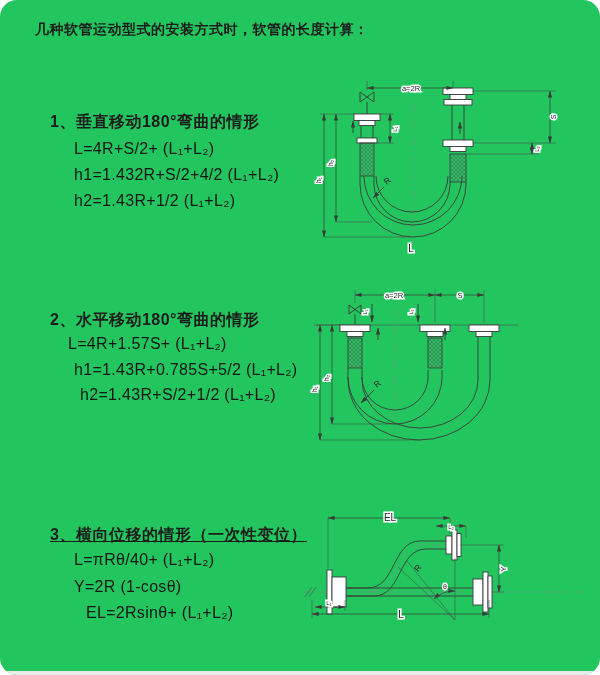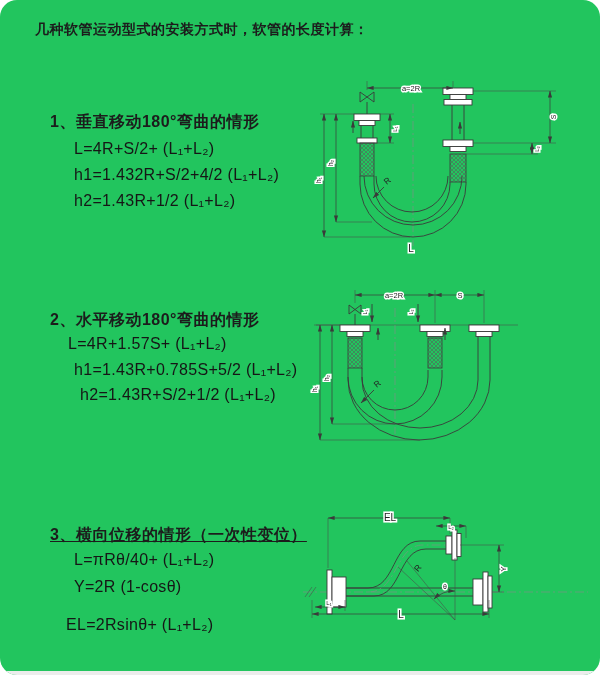--- a/index.html
+++ b/index.html
@@ -32,21 +32,21 @@
   <div class="formula" style="left:74px;top:192px;">h2=1.43R+1/2 (L₁+L₂)</div>
 
   <div class="heading" style="left:50px;top:310px;">2、水平移动180°弯曲的情形</div>
   <div class="formula" style="left:68px;top:335px;">L=4R+1.57S+ (L₁+L₂)</div>
   <div class="formula" style="left:74px;top:361px;">h1=1.43R+0.785S+5/2 (L₁+L₂)</div>
   <div class="formula" style="left:74px;top:386px;margin-left:6px;">h2=1.43R+S/2+1/2 (L₁+L₂)</div>
 
   <div class="heading" style="left:50px;top:525px;text-decoration:underline;">3、横向位移的情形（一次性变位）</div>
   <div class="formula" style="left:74px;top:551px;">L=πRθ/40+ (L₁+L₂)</div>
   <div class="formula" style="left:74px;top:578px;">Y=2R (1-cosθ)</div>
-  <div class="formula" style="left:66px;top:604px;margin-top:12px;">EL=2Rsinθ+ (L₁+L₂)</div>
+  <div class="formula" style="left:86px;top:604px;">EL=2Rsinθ+ (L₁+L₂)</div>
 
   <svg style="left:310px;top:68px;" width="290" height="195" viewBox="0 0 290 195">
     <defs>
       <marker id="arr" markerWidth="7" markerHeight="5" refX="6.6" refY="2.5" orient="auto-start-reverse" markerUnits="userSpaceOnUse">
         <path d="M0,0.4 L7,2.5 L0,4.6 Z" fill="#3a3a3a"></path>
       </marker>
       <pattern id="braid" width="4" height="4" patternUnits="userSpaceOnUse">
         <path d="M0,4 L4,0 M0,0 L4,4" stroke="#5a5a5a" stroke-width="0.55"></path>
       </pattern>
     </defs>

